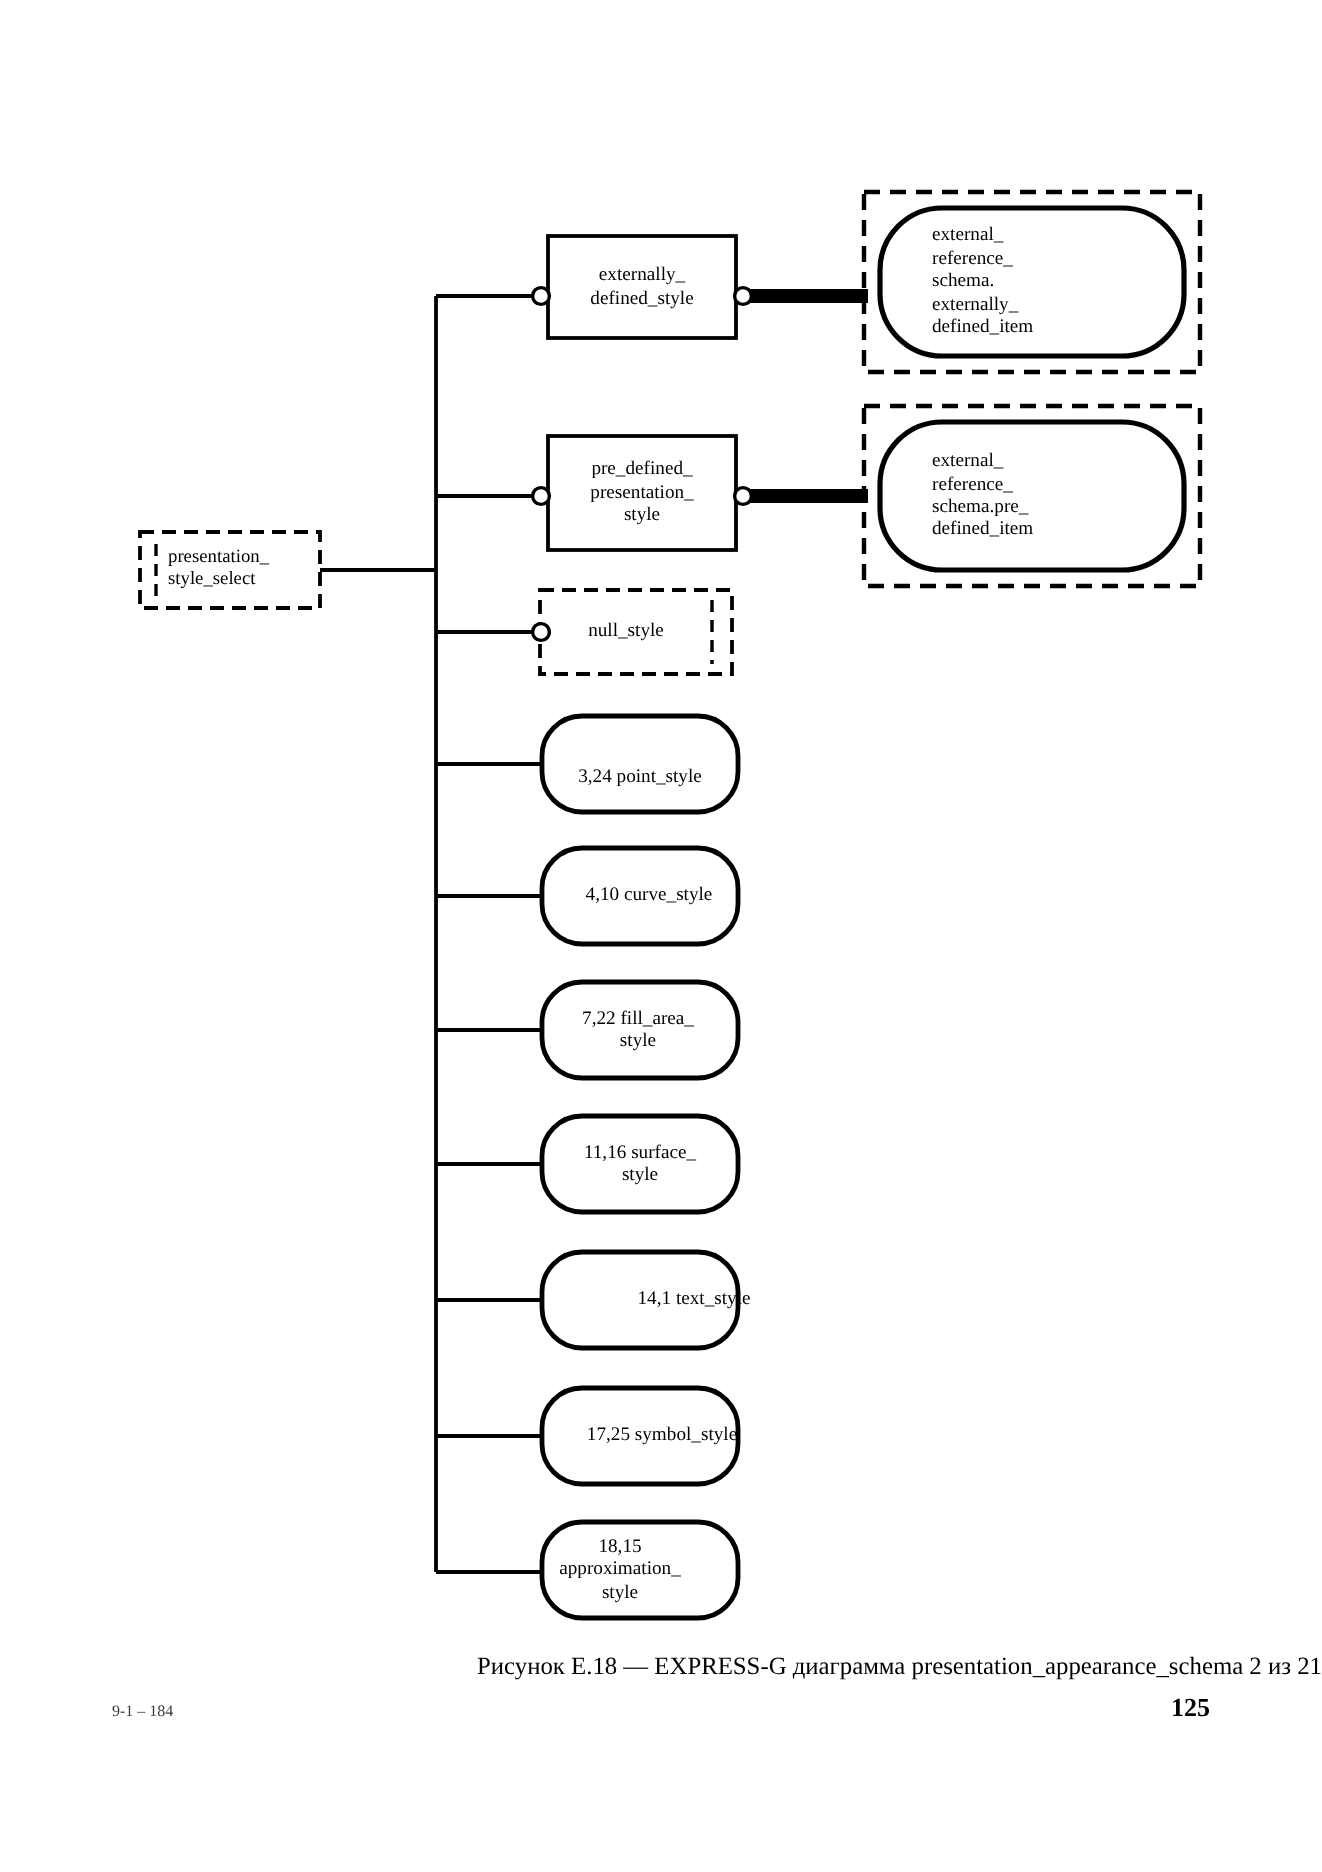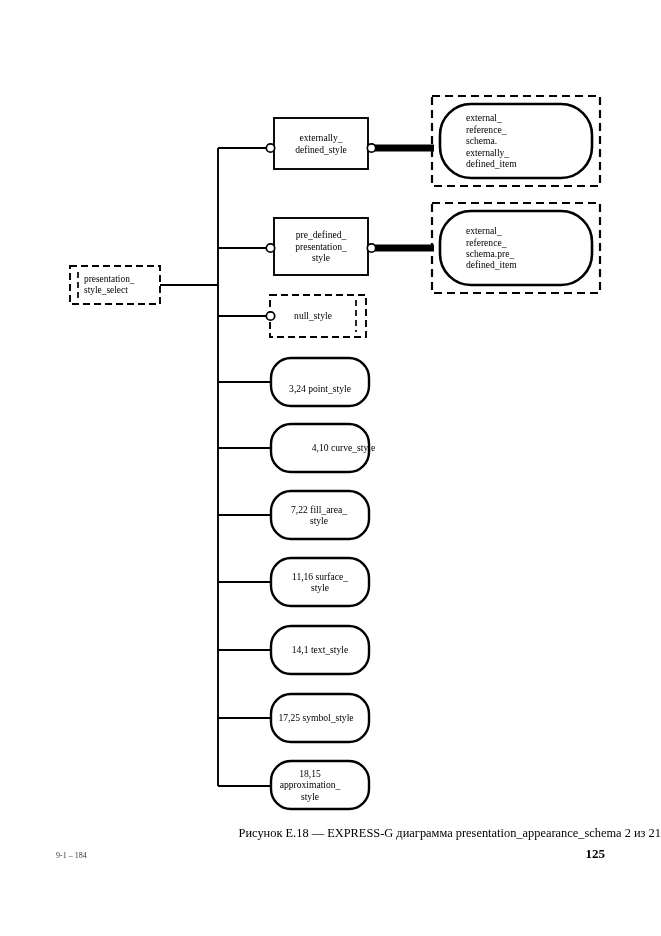--- a/index.html
+++ b/index.html
@@ -174,31 +174,31 @@
 schema.pre_
 defined_item</div>
 
     <div class="node-label sel left" style="left:84px; top:266px; width:76px; height:38px;">presentation_
 style_select</div>
 
     <div class="node-label" style="left:270px; top:295px; width:86px; height:42px;">null_style</div>
 
     <div class="node-label" style="left:271px; top:358px; width:98px; height:61px;">3,24 point_style</div>
 
-    <div class="node-label" style="left:280px; top:424px; width:97px; height:48px;padding-left:15px;">4,10 curve_style</div>
+    <div class="node-label" style="left:261px; top:424px; width:97px; height:48px;padding-left:15px;">4,10 curve_style</div>
 
     <div class="node-label" style="left:271px; top:491px; width:96px; height:48px;">7,22 fill_area_
 style</div>
 
     <div class="node-label" style="left:271px; top:558px; width:98px; height:48px;">11,16 surface_
 style</div>
 
-    <div class="node-label" style="left:271px; top:626px; width:98px; height:48px;">14,1 text_style</div>
-
-    <div class="node-label" style="left:267px; top:694px; width:98px; height:48px;text-align:center;">17,25 symbol_style</div>
+    <div class="node-label" style="left:271px; top:626px; width:98px; height:48px;padding-left:27px;">14,1 text_style</div>
+
+    <div class="node-label" style="left:282px; top:694px; width:98px; height:48px;text-align:center;">17,25 symbol_style</div>
 
     <div class="node-label" style="left:261px; top:761px; width:98px; height:48px;">18,15
 approximation_
 style</div>
   </div>
 
   <div class="fig-caption">Рисунок E.18 — EXPRESS-G диаграмма presentation_appearance_schema 2 из 21</div>
 
   <div class="footer-left">9-1 – 184</div>
 

